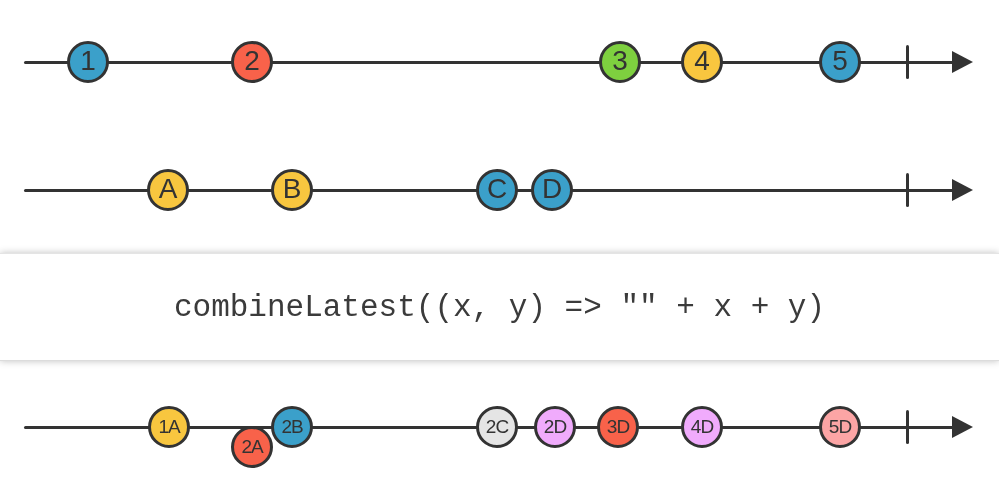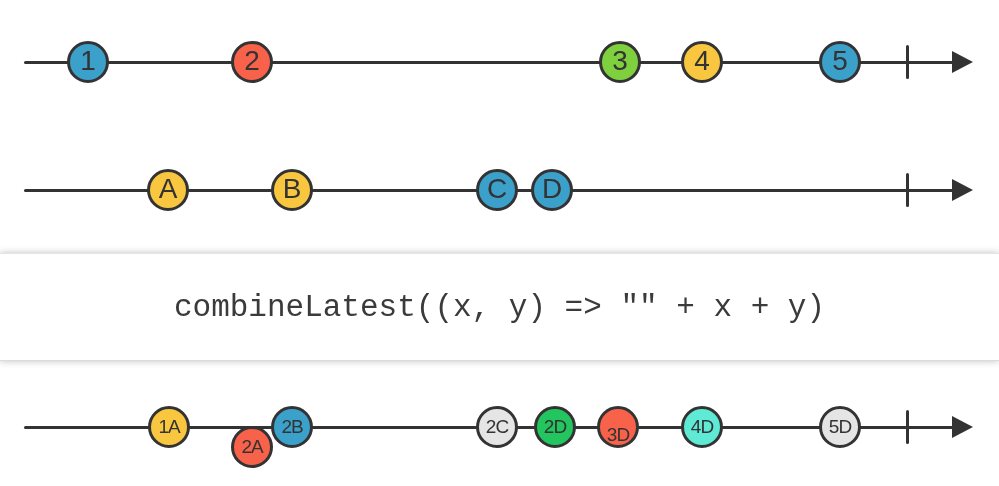--- a/index.html
+++ b/index.html
@@ -123,30 +123,30 @@
         </div>
         <div class="marble double" style="left: 231px; top: 426px; background: rgb(248, 98, 74);">
           <span>2A</span>
         </div>
         <div class="marble double" style="left: 271px; top: 406px; background: rgb(59, 160, 202);">
           <span>2B</span>
         </div>
         <div class="marble double" style="left: 476px; top: 406px; background: #e5e5e5;">
           <span>2C</span>
         </div>
-        <div class="marble double" style="left: 534px; top: 406px; background: #22c55e;">
+        <div class="marble double" style="left: 534px; top: 406px; background: #f0abfc;">
           <span>2D</span>
         </div>
-        <div class="marble double" style="left: 597px; top: 406px; background: rgb(248, 98, 74); align-items: flex-end;">
+        <div class="marble double" style="left: 597px; top: 406px; background: rgb(248, 98, 74);">
           <span>3D</span>
         </div>
-        <div class="marble double" style="left: 681px; top: 406px; background: #5eead4;">
+        <div class="marble double" style="left: 681px; top: 406px; background: #f0abfc;">
           <span>4D</span>
         </div>
-        <div class="marble double" style="left: 819px; top: 406px; background: #e5e5e5;">
+        <div class="marble double" style="left: 819px; top: 406px; background: #fca5a5;">
           <span>5D</span>
         </div>
       </div>
     </div>
   <div class="operator-band">
     <div class="operator-label">combineLatest((x, y) =&gt; "" + x + y)</div>
   </div>
 </div>
 
 </body></html>

